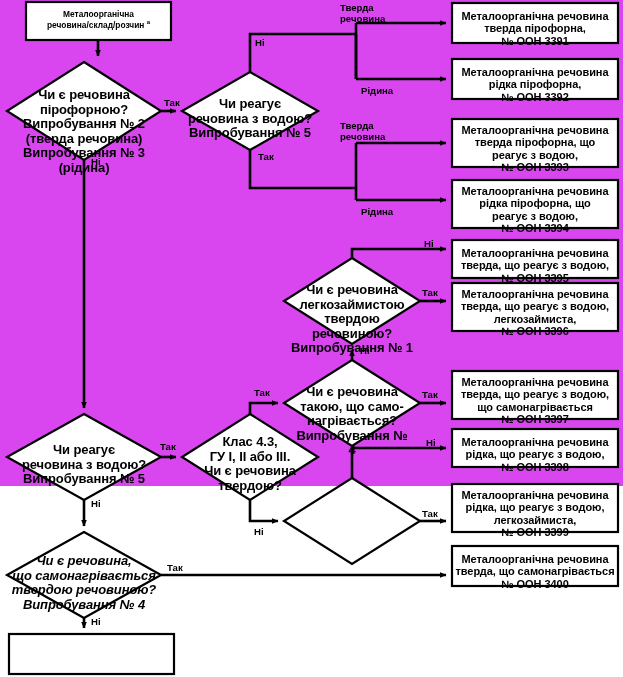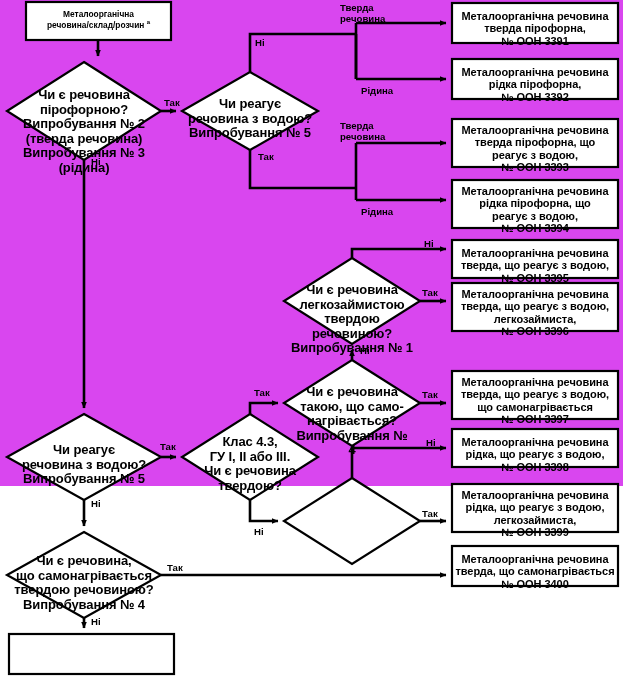--- a/index.html
+++ b/index.html
@@ -190,21 +190,21 @@
   <div class="lbl diamond-text" style="left:14px; top:443px; width:140px;"><span>Чи реагує
 речовина з водою?
 Випробування № 5</span></div>
 
   <div class="lbl diamond-text" style="left:190px; top:435px; width:120px;"><span>Клас 4.3,
 ГУ I, II або III.
 Чи є речовина
 твердою?</span></div>
 
 
-  <div class="lbl diamond-text" style="left:10px; top:554px; width:148px;"><span>Чи є речовина,
+  <div class="lbl diamond-text" style="left:10px; top:554px; width:148px;font-style:italic;"><span>Чи є речовина,
 що самонагрівається
 твердою речовиною?
 Випробування № 4</span></div>
 
 
   <div class="lbl box-text" style="left:454px; top:10px; width:162px;"><span>Металоорганічна речовина
 тверда пірофорна,
 № ООН 3391</span></div>
   <div class="lbl box-text" style="left:454px; top:66px; width:162px;"><span>Металоорганічна речовина
 рідка пірофорна,

